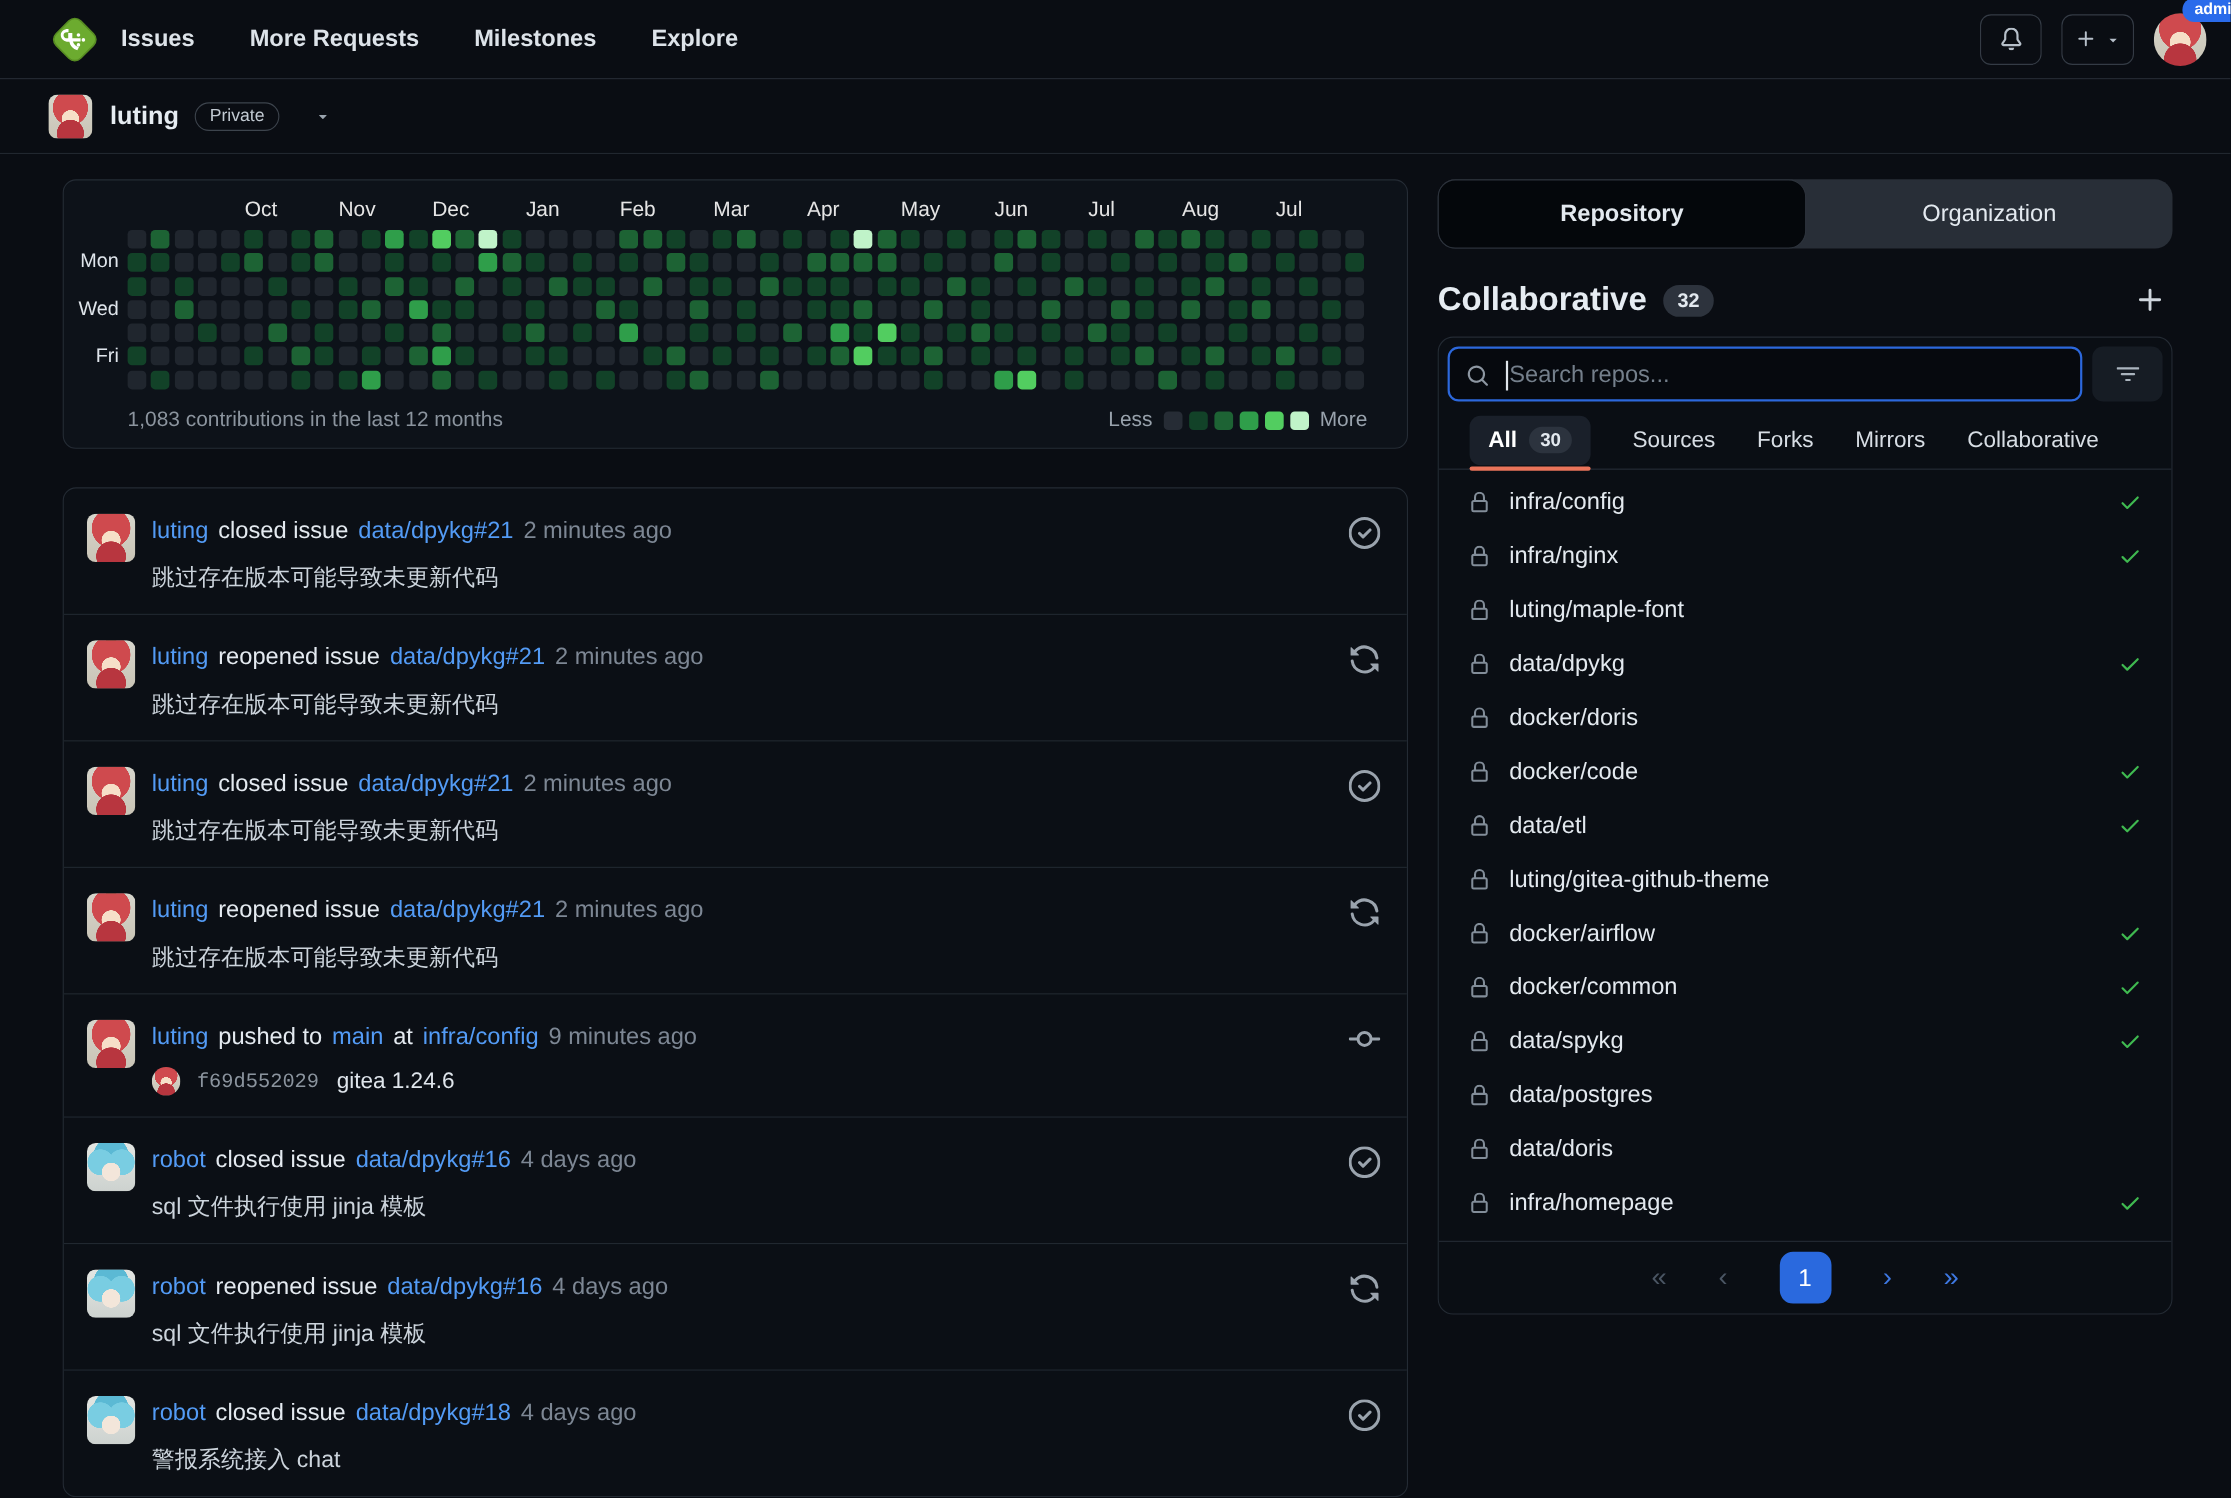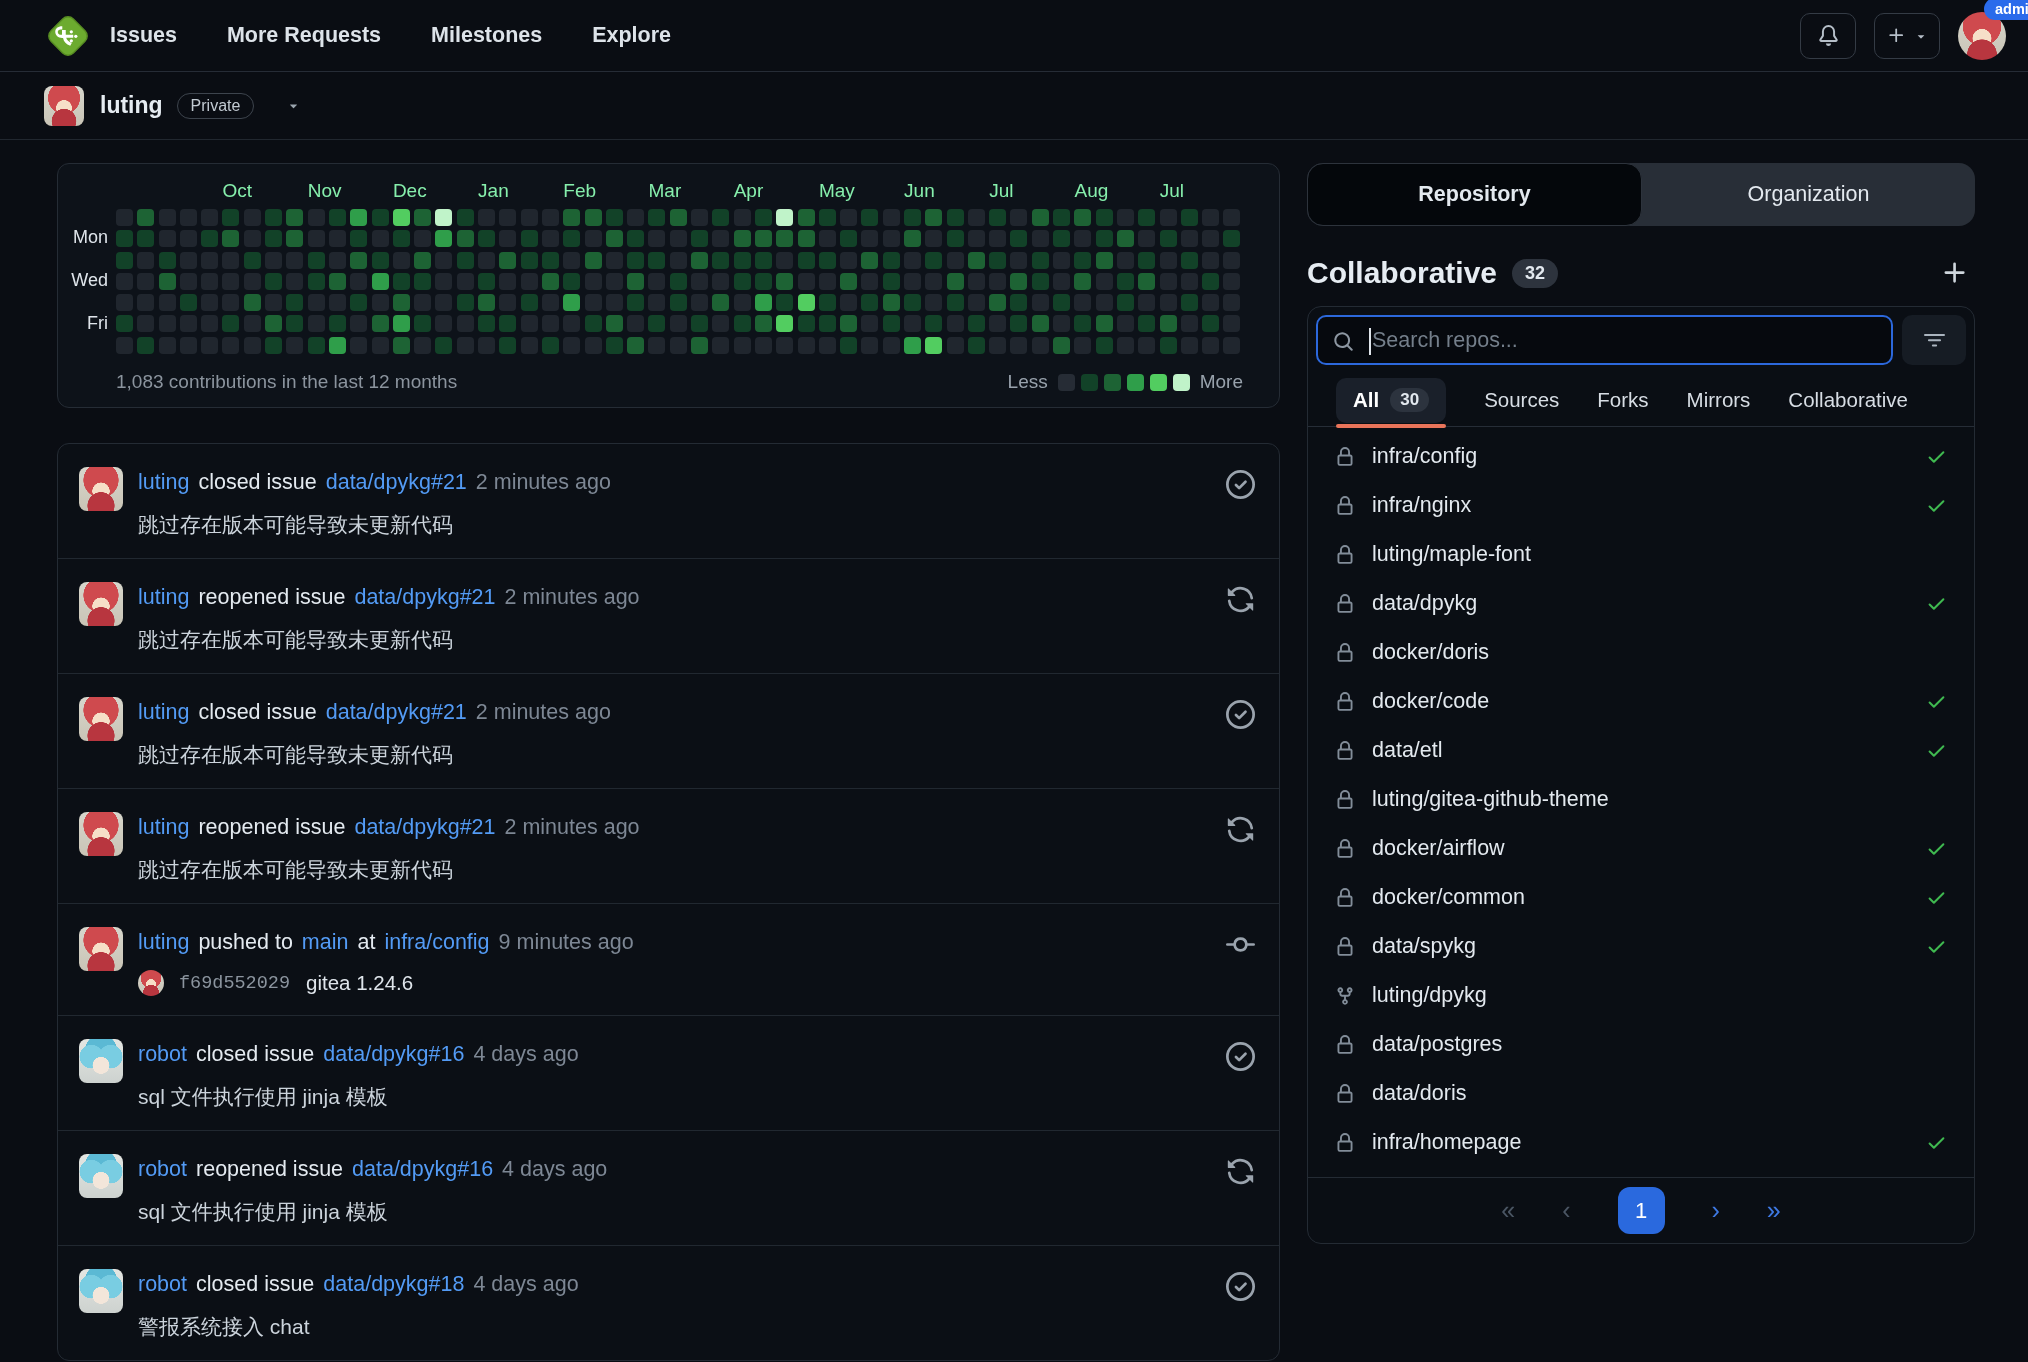--- a/index.html
+++ b/index.html
@@ -39,21 +39,21 @@
   .ctx-badge { margin-left:14px; border:1px solid #3d444d; color:#c2cad2; border-radius:999px; font-size:16px; padding:3px 13px; }
   .ctx-caret { margin-left:32px; color:#9aa4ae; }
 
   
   .main { display:flex; padding:23px 0 0 57px; gap:27px; align-items:flex-start; }
   .left-col { width:1223px; }
   .right-col { width:668px; }
 
   
   .hm-card { position:relative; height:245px; border:1px solid #252c35; border-radius:12px; background:#0d1219; }
-  .hm-month { position:absolute; top:16px; font-size:19px; color:#86efac; }
+  .hm-month { position:absolute; top:16px; font-size:19px; color:#e5e5e5; }
   .hm-day { position:absolute; left:0; width:50px; text-align:right; font-size:18px; color:#dfe5eb; height:17px; line-height:17px; }
   .hm-grid { position:absolute; left:58px; top:45px; display:grid; grid-template-rows:repeat(7,17px); grid-auto-flow:column; grid-auto-columns:17px; gap:4.3px; }
   .hm-cell { width:17px; height:17px; border-radius:4px; }
   .hm-footer { position:absolute; left:58px; right:36px; bottom:14px; display:flex; align-items:center; font-size:19px; color:#8b949e; }
   .hm-legend { margin-left:auto; display:flex; align-items:center; gap:6px; }
   .hm-legend .hm-cell { border-radius:4px; }
   .hm-legend span { color:#98a2ac; }
   .hm-legend .lg-less { margin-right:4px; }
   .hm-legend .lg-more { margin-left:4px; }
 
@@ -873,26 +873,20 @@
               <svg class="repo-ico">
                 <use href="#i-lock"></use>
               </svg>
               <a class="repo-name">data/spykg</a>
               <svg class="repo-check">
                 <use href="#i-check"></use>
               </svg>
             </div>
             <div class="repo-row">
               <svg class="repo-ico">
-                <use href="#i-fork"></use>
-              </svg>
-              <a class="repo-name">luting/dpykg</a>
-            </div>
-            <div class="repo-row">
-              <svg class="repo-ico">
                 <use href="#i-lock"></use>
               </svg>
               <a class="repo-name">data/postgres</a>
             </div>
             <div class="repo-row">
               <svg class="repo-ico">
                 <use href="#i-lock"></use>
               </svg>
               <a class="repo-name">data/doris</a>
             </div>

